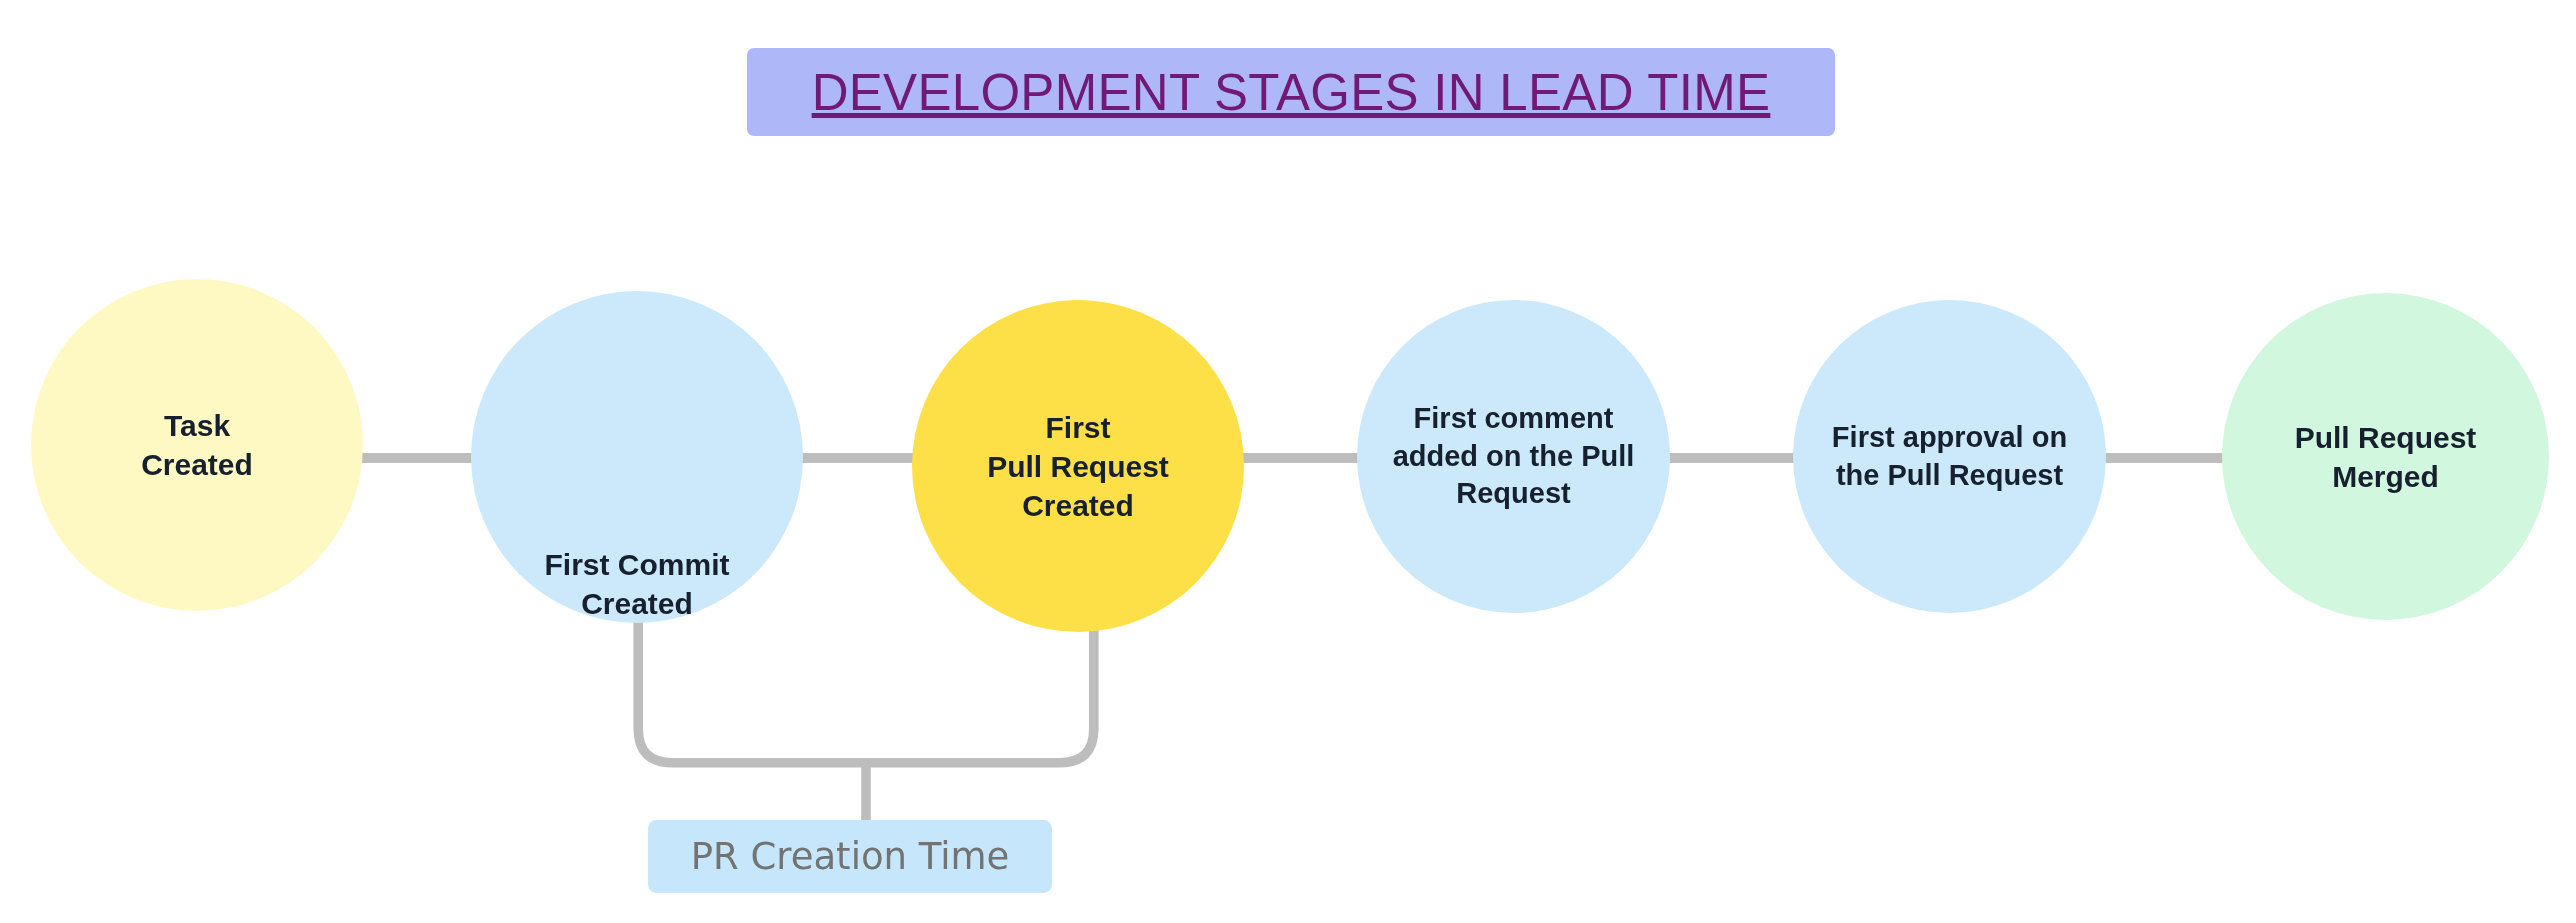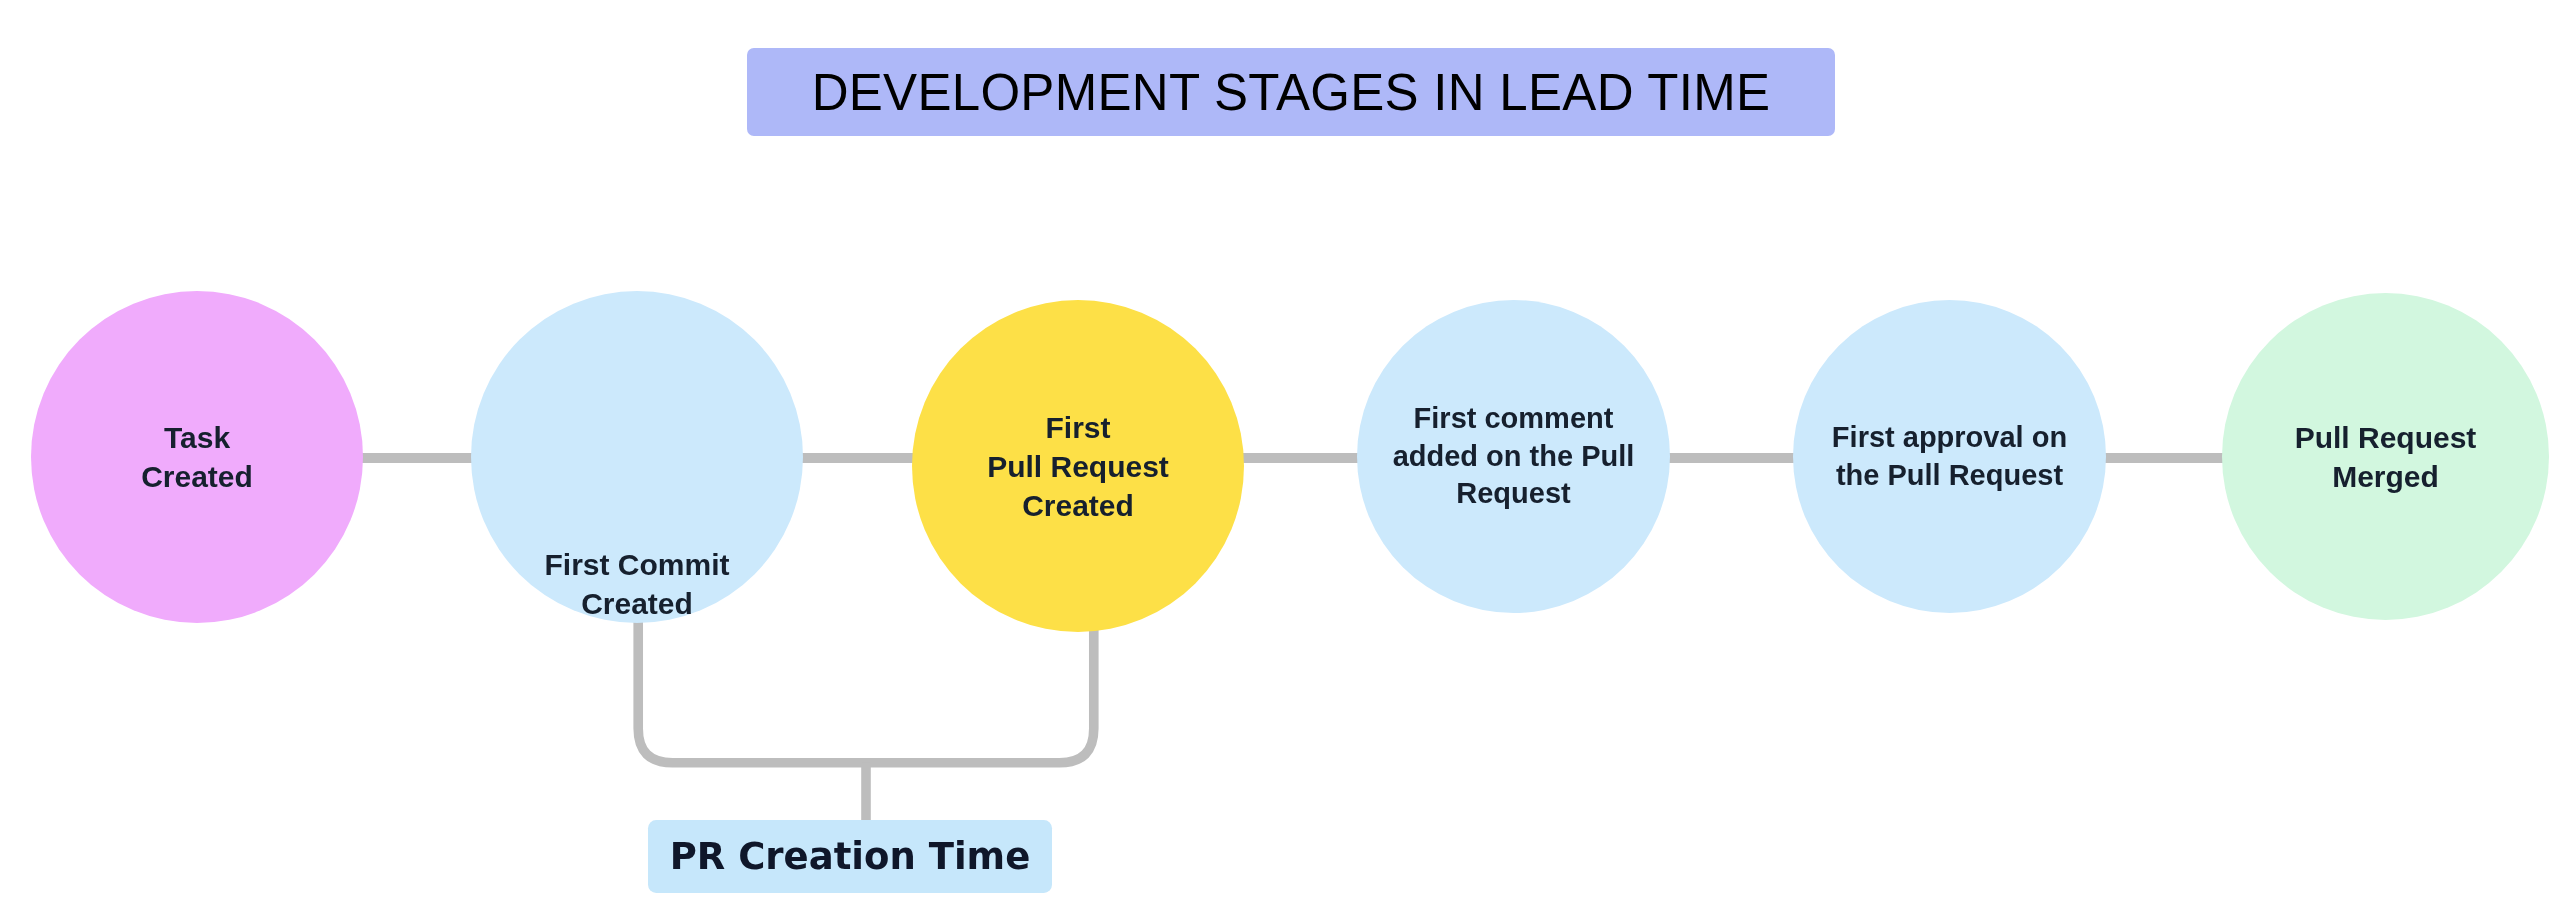--- a/index.html
+++ b/index.html
@@ -34,24 +34,25 @@
     border-radius: 6.9px;
     display: flex;
     align-items: center;
     justify-content: center;
     box-sizing: border-box;
   }
   .title-text {
     font-family: "Liberation Sans", sans-serif;
     font-size: 51px;
     font-weight: 400;
-    color: #000000;
+    color: #701a75;
     letter-spacing: 0.3px;
     white-space: nowrap;
     line-height: 1;
+    text-decoration: underline;
   }
 
   
   .connector {
     position: absolute;
     height: 9.6px;
     background: #BDBDBD;
     top: 453px;
   }
 
@@ -90,22 +91,22 @@
     background: #C6E7FB;
     border-radius: 8.2px;
     display: flex;
     align-items: center;
     justify-content: center;
     box-sizing: border-box;
   }
   .tag-text {
     font-family: "DejaVu Sans", sans-serif;
     font-size: 37px;
-    font-weight: 700;
-    color: #0f172a;
+    font-weight: 400;
+    color: #737373;
     white-space: nowrap;
     line-height: 1;
   }
 </style>
 </head>
 <body>
 
 <div id="stage">
 
   <div class="title-bar">
@@ -116,21 +117,21 @@
   <div class="connector" style="left:787px;width:172px;"></div>
   <div class="connector" style="left:1228px;width:172px;"></div>
   <div class="connector" style="left:1663px;width:172px;"></div>
   <div class="connector" style="left:2099px;width:172px;"></div>
 
   <svg class="bracket" viewBox="0 0 760 360" width="522" height="247" xmlns="http://www.w3.org/2000/svg">
     <path d="M 48 10 L 48 180 Q 48 230 98 230 L 662 230 Q 712 230 712 180 L 712 10" fill="none" stroke="#BDBDBD" stroke-width="14" stroke-linecap="butt"></path>
     <path d="M 380 230 L 380 318" fill="none" stroke="#BDBDBD" stroke-width="14" stroke-linecap="butt"></path>
   </svg>
 
-  <div class="node" style="left:31px;top:291px;width:332px;height:332px;background:#f0abfc;">
+  <div class="node" style="left:31px;top:279px;width:332px;height:332px;background:#fef9c3;">
     <span class="node-label" style="font-size:30px;">Task
 Created</span>
   </div>
 
   <div class="node" style="left:471px;top:291px;width:332px;height:332px;background:#CCE9FC;align-items:flex-end;">
     <span class="node-label" style="font-size:30px;">First Commit
 Created</span>
   </div>
 
   <div class="node" style="left:912px;top:300px;width:332px;height:332px;background:#fde047;">

